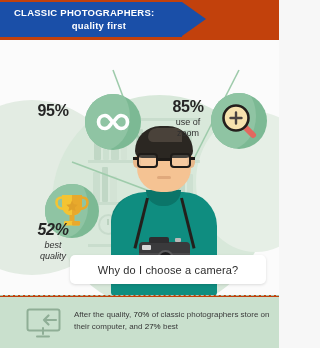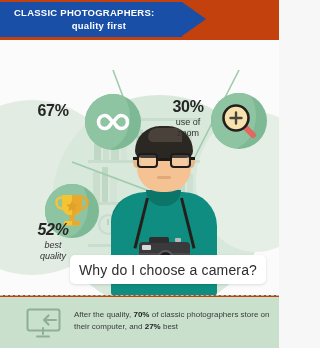--- a/index.html
+++ b/index.html
@@ -154,36 +154,36 @@
   #stat-zoom{left:166px;top:58px;width:44px;}
   #stat-quality{left:22px;top:181px;width:62px;font-style:italic;}
 
   
   .qcard{
     position:absolute;left:70px;top:255px;width:196px;height:29px;
     background:#ffffff;border-radius:5px;
     box-shadow:0 1px 3px rgba(0,0,0,.13);
     display:flex;align-items:center;justify-content:center;
   }
-  .qcard span{font-size:14px;color:#2d2d2d;letter-spacing:.15px;}
+  .qcard span{font-size:11px;color:#2d2d2d;letter-spacing:.15px;}
 
   
   .divider{
     position:absolute;left:0;top:295px;width:279px;height:0;
     border-top:1.5px dashed #a9c5b1;
   }
   .footer{
     position:absolute;left:0;top:297px;width:279px;height:51px;background:#c9e0cd;
   }
   .monitor{position:absolute;left:26px;top:11px;width:38px;height:30px;}
   .foot-text{
     position:absolute;left:74px;top:12px;width:198px;
     font-size:8px;line-height:11.5px;color:#3b3b3b;
   }
-  .foot-text b{font-weight:bold;color:#1d1d1d;}
+  .foot-text b{font-weight:normal;color:#1d1d1d;}
 </style>
 </head>
 <body>
 
 <div class="stage">
 
   <div class="header-wrap">
     <div class="header-band"></div>
     <div class="header-arrow"></div>
     <div class="header-title">
@@ -263,33 +263,33 @@
       </div>
     </div>
 
     <div class="bubble" id="bubble-habit">
       <div class="shade"></div>
       <svg class="infinity" viewBox="0 0 36 22">
         <path d="M10 4.5 C15 4.5 16 11 18 11 C20 11 21 4.5 26 4.5 C30 4.5 32.5 7.5 32.5 11 C32.5 14.5 30 17.5 26 17.5 C21 17.5 20 11 18 11 C16 11 15 17.5 10 17.5 C6 17.5 3.5 14.5 3.5 11 C3.5 7.5 6 4.5 10 4.5 Z" fill="none" stroke="#ffffff" stroke-width="3.6" stroke-linecap="round"></path>
       </svg>
     </div>
     <div class="stat-text" id="stat-habit">
-      <div class="stat-pct">67%</div>
+      <div class="stat-pct">95%</div>
     </div>
 
     <div class="bubble" id="bubble-zoom">
       <div class="shade"></div>
       <svg class="magnifier" viewBox="0 0 38 38">
         <line x1="22.5" y1="22.5" x2="33" y2="33" stroke="#e2685f" stroke-width="6" stroke-linecap="round"></line>
         <circle cx="16" cy="16" r="12.5" fill="#f7e2ae" stroke="#241f1c" stroke-width="2.6"></circle>
         <path d="M16 10.5 V21.5 M10.5 16 H21.5" stroke="#4a4340" stroke-width="2.4" stroke-linecap="round"></path>
       </svg>
     </div>
     <div class="stat-text" id="stat-zoom">
-      <div class="stat-pct">30%</div>
+      <div class="stat-pct">85%</div>
       <div class="stat-lbl">use of</div>
       <div class="stat-lbl" style="margin-top:0">zoom</div>
     </div>
 
     <div class="bubble" id="bubble-quality">
       <div class="shade"></div>
       <svg class="trophy" viewBox="0 0 34 36">
         <path d="M7 3 H27 V13 C27 19.5 23 23.5 17 23.5 C11 23.5 7 19.5 7 13 Z" fill="#f4c433"></path>
         <path d="M17 3 H27 V13 C27 19.5 23 23.5 17 23.5 Z" fill="#e8a92c"></path>
         <path d="M7 5.5 C2.5 5.5 1.5 8 1.5 10.5 C1.5 14 4 16.5 7.5 16.8" fill="none" stroke="#f4c433" stroke-width="2.6" stroke-linecap="round"></path>

